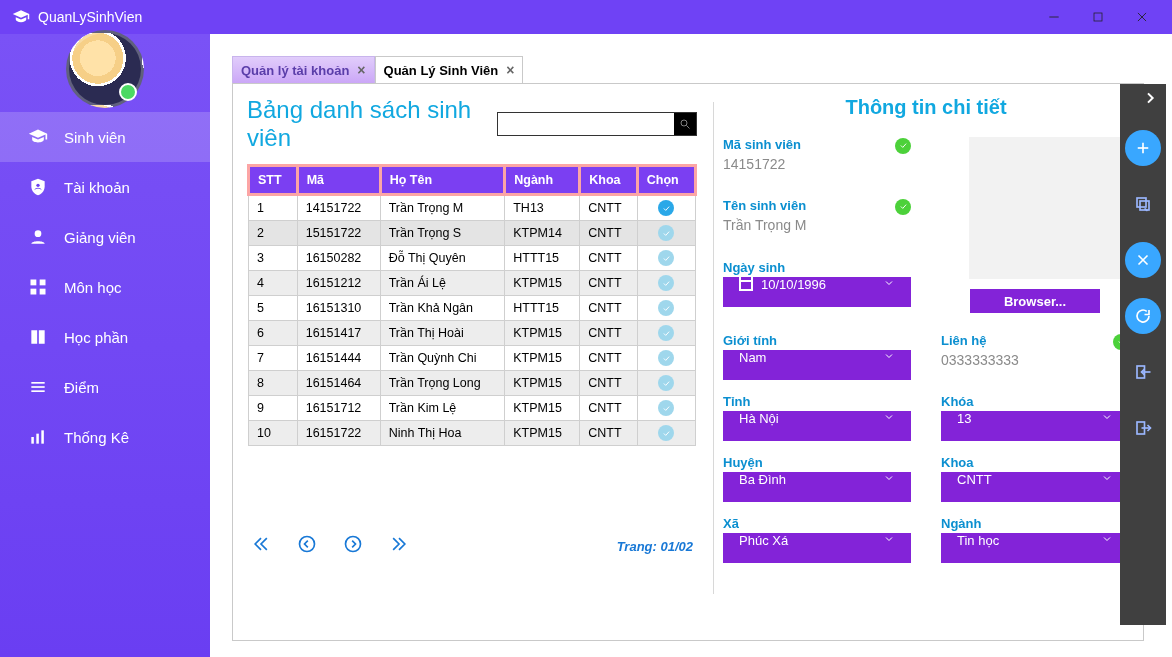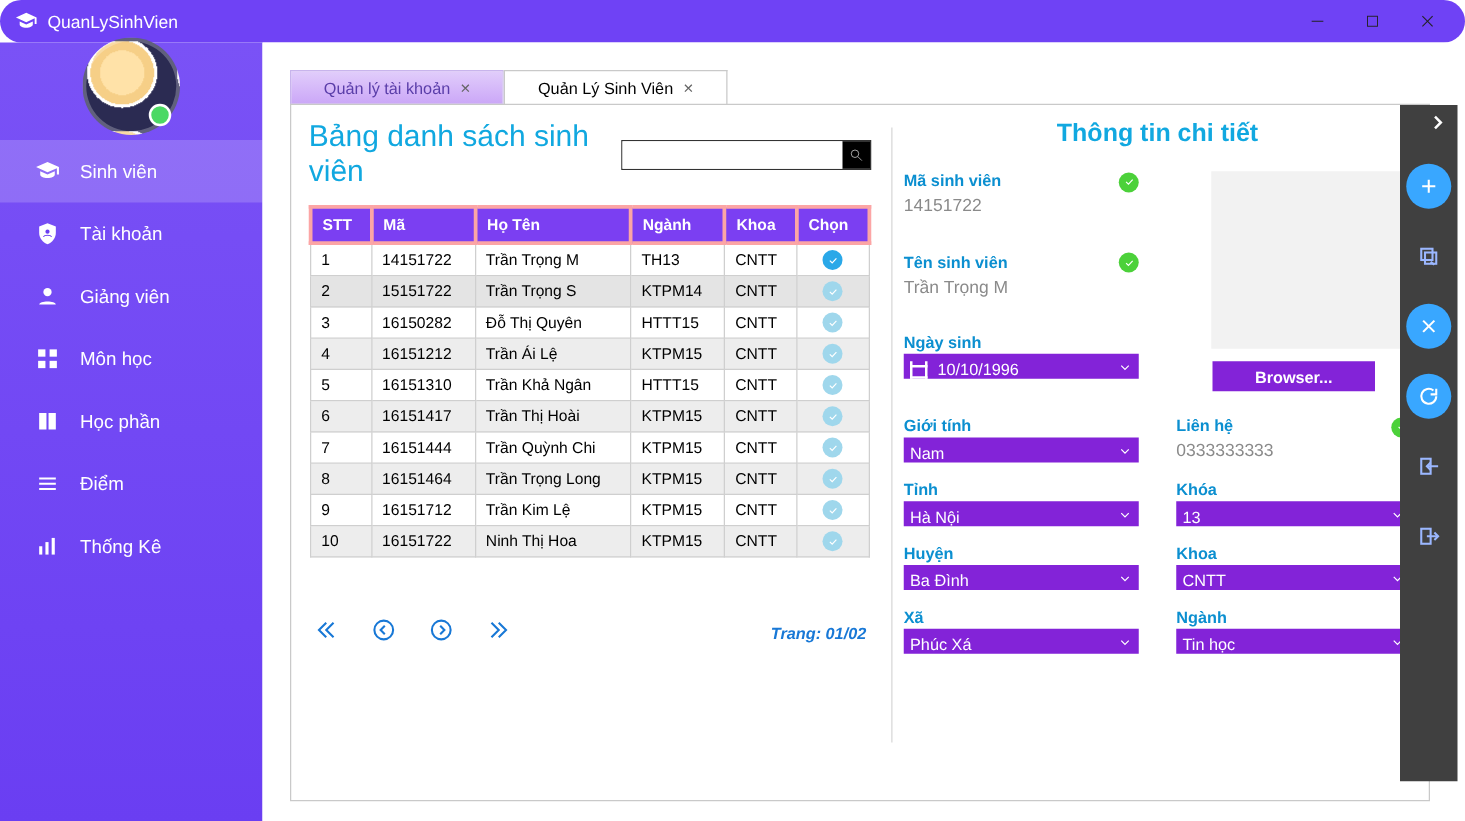--- a/index.html
+++ b/index.html
@@ -1,18 +1,18 @@
 <!DOCTYPE html>
 <html><head>
 <meta charset="utf-8">
 <style>
   * { box-sizing: border-box; margin: 0; padding: 0; font-family: 'Segoe UI', Tahoma, sans-serif; }
   html, body { width: 1172px; height: 657px; overflow: hidden; background: #fff; }
 
-  .titlebar { height: 34px; background: #6f42f5; display: flex; align-items: center; padding: 0 8px 0 12px; color: #fff; border-radius: 17px; }
+  .titlebar { height: 34px; background: #6f42f5; display: flex; align-items: center; padding: 0 8px 0 12px; color: #fff; }
   .titlebar .logo { display:flex; align-items:center; gap:8px; font-size: 14px; font-weight: 500;}
   .titlebar .logo svg { width:18px; height:18px; }
   .titlebar .spacer { flex: 1; }
   .titlebar .winbtn { width: 44px; height: 30px; display:flex; align-items:center; justify-content:center; color:#222; }
   .titlebar .winbtn svg { stroke:#222; }
 
   .body { display:flex; height: calc(657px - 34px); }
 
   
   .sidebar { width: 210px; background: linear-gradient(180deg,#7a52f6 0%, #6a3ef2 100%); color:#fff; display:flex; flex-direction:column; padding-top: 0px; }
@@ -20,21 +20,21 @@
   .avatar { width: 78px; height: 78px; border-radius: 50%; background: radial-gradient(circle at 40% 35%, #ffe2a8 0 28%, #f6cf87 28% 40%, #fff 40% 44%, #2b2b52 44% 100%); position: relative; border: 3px solid rgba(255,255,255,.25);}
   .avatar::after{content:""; position:absolute; right:4px; bottom:4px; width:14px; height:14px; background:#4cd964; border:2px solid #fff; border-radius:50%;}
   .navitem { height: 50px; display:flex; align-items:center; gap: 16px; padding-left: 28px; font-size: 15px; cursor:pointer; }
   .navitem.active { background: rgba(255,255,255,.18); }
   .navitem svg { width:20px; height:20px; flex:0 0 20px; }
 
   
   .main { flex:1; background:#fff; padding: 22px 0 0 22px; position:relative; }
 
   .tabs { display:flex; gap:0; align-items:flex-end; }
-  .tab { display:flex; align-items:center; gap:8px; height:28px; padding: 0 26px; font-size:13px; border:1px solid #c9c9c9; background:#f6f6f6; position:relative; }
+  .tab { display:flex; align-items:center; gap:8px; height:28px; padding: 0 8px; font-size:13px; border:1px solid #c9c9c9; background:#f6f6f6; position:relative;font-weight:bold; }
   .tab.inactive { background: linear-gradient(180deg,#e1cdfb,#cba7f7); color:#5a3da9; border-color:#c8b4ec;}
   .tab.active { background:#fff; border-bottom-color:#fff; }
   .tab .x { font-size:14px; color:#666; }
 
   .panel { border:1px solid #c9c9c9; margin-top:-1px; height: 558px; width: 912px; padding: 12px 14px 8px 14px; display:flex; flex-direction:column; position:relative;}
   .panel-top { display:flex; }
   .left-col { width: 450px; display:flex; flex-direction:column; }
   .right-col { flex:1; padding-left: 26px; }
 
   .listtitle { color:#11a8e0; font-size:24px; font-weight:500; }
@@ -65,21 +65,21 @@
 
   
   .detailtitle { color:#11a8e0; font-size:20px; font-weight:700; text-align:center; margin-bottom: 18px;}
   .form { display:grid; grid-template-columns: 1fr 1fr; column-gap: 30px; row-gap: 14px; font-size:13px;}
   .field label { color:#0b8fd0; font-weight:700; font-size:13px; display:block; margin-bottom:2px;}
   .field .val { color:#8a8a8a; font-size:14px; padding-top:2px;}
   .field .withcheck { display:flex; align-items:center; gap:10px; justify-content:space-between;}
   .okdot{ width:16px;height:16px;border-radius:50%;background:#4cd13a; display:inline-flex;align-items:center;justify-content:center;}
   .okdot svg{width:9px;height:9px;stroke:#fff;stroke-width:2.5;fill:none;}
 
-  .combo { height:20px; background:#8323d8; color:#fff; display:flex; align-items:flex-end; padding:0 5px; position:relative; font-size:13px;}
+  .combo { height:30px; background:#8323d8; color:#fff; display:flex; align-items:flex-start; padding:0 16px; position:relative; font-size:13px;}
   .combo .chev { margin-left:auto; }
   .combo .chev svg{width:12px;height:12px;stroke:#fff;fill:none;stroke-width:2;}
   .combo.date::before{content:""; width:14px;height:14px; margin-right:8px; background:
       linear-gradient(#fff,#fff) 0 3px/100% 2px no-repeat,
       linear-gradient(#fff,#fff) 0 0/2px 100% no-repeat,
       linear-gradient(#fff,#fff) 100% 0/2px 100% no-repeat,
       linear-gradient(#fff,#fff) 0 100%/100% 2px no-repeat; }
 
   .photo { width:160px; height:142px; background:#f2f2f2; margin-left:auto; margin-bottom:10px;}
   .rightstack { display:flex; flex-direction:column; align-items:center;}

